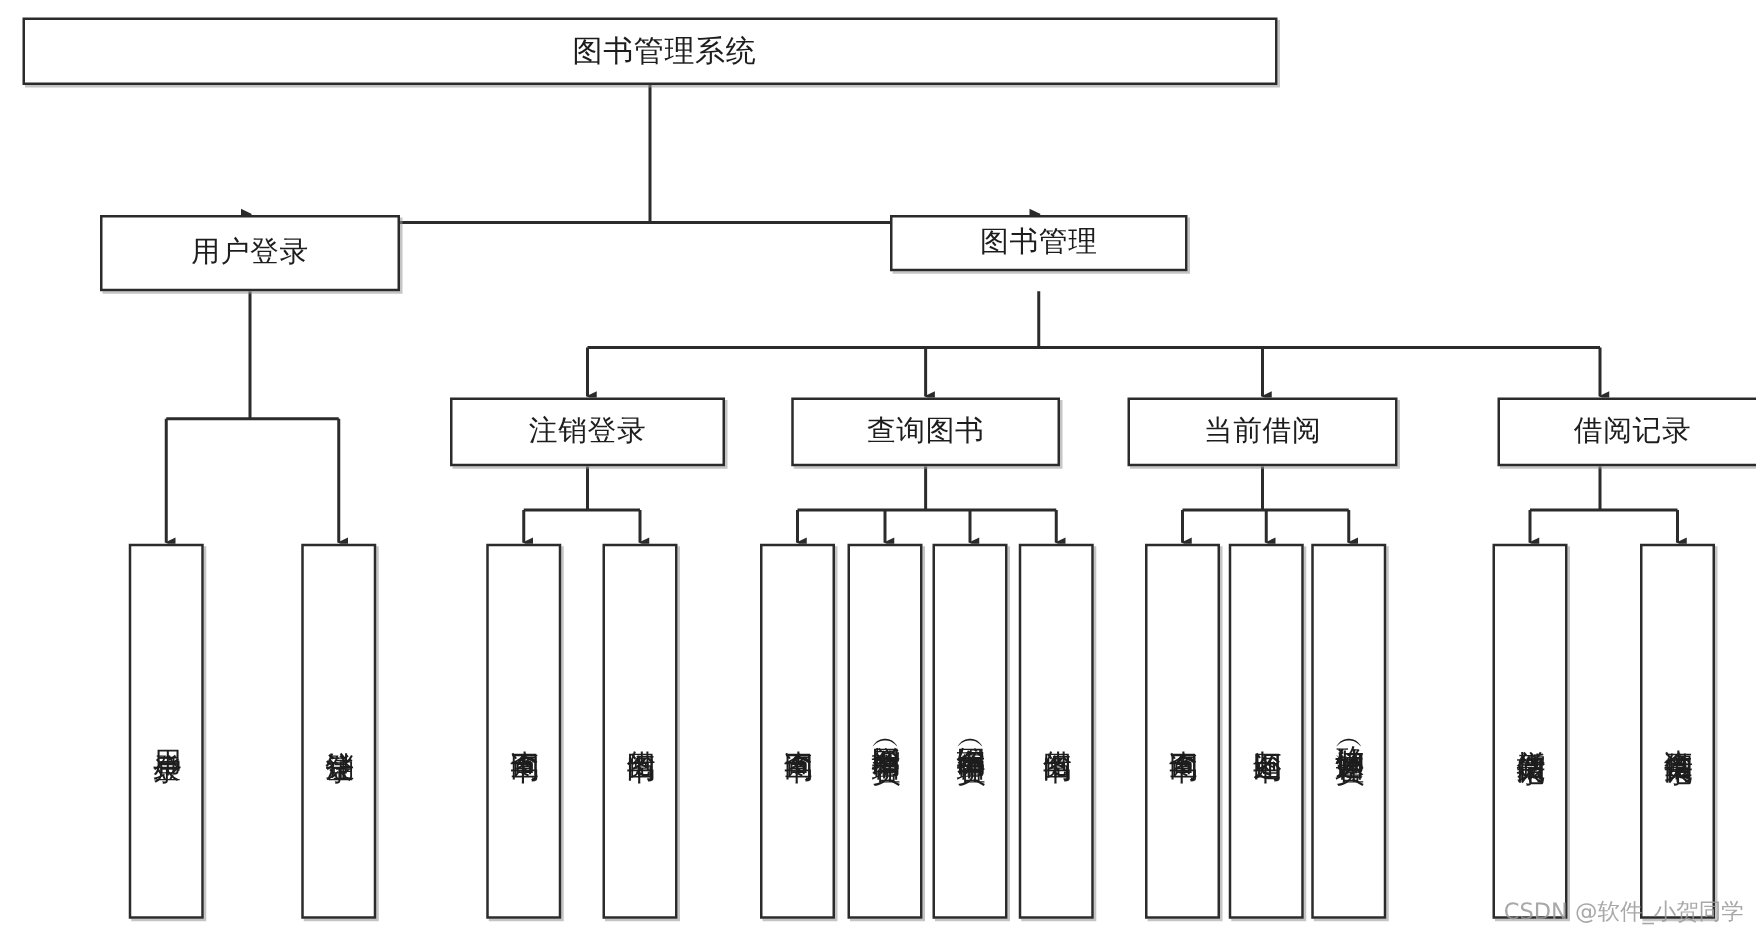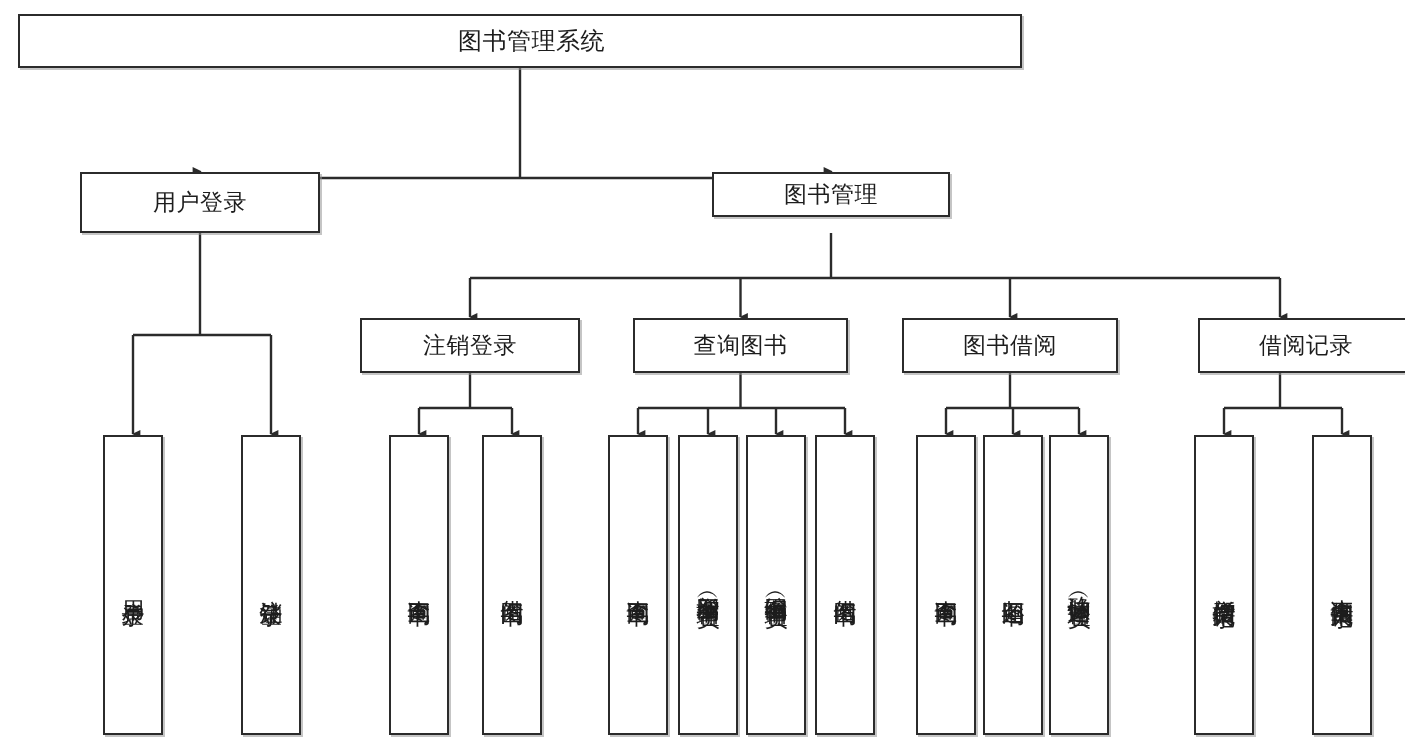--- a/index.html
+++ b/index.html
@@ -133,21 +133,21 @@
       <div class="node horiz" style="left: 712px; top: 172px; width: 238px; height: 45px;">
         <span class="node-label">图书管理</span>
       </div>
       <div class="node horiz" style="left: 360px; top: 318px; width: 220px; height: 55px;">
         <span class="node-label">注销登录</span>
       </div>
       <div class="node horiz" style="left: 633px; top: 318px; width: 215px; height: 55px;">
         <span class="node-label">查询图书</span>
       </div>
       <div class="node horiz" style="left: 902px; top: 318px; width: 216px; height: 55px;">
-        <span class="node-label">图书借阅</span>
+        <span class="node-label">当前借阅</span>
       </div>
       <div class="node horiz" style="left: 1172px; top: 318px; width: 216px; height: 55px; margin-left: 26px;">
         <span class="node-label">借阅记录</span>
       </div>
       <div class="node vert" style="left: 103px; top: 435px; width: 60px; height: 300px;">
         <span class="node-label">用户登录</span>
       </div>
       <div class="node vert" style="left: 241px; top: 435px; width: 60px; height: 300px;">
         <span class="node-label">注销登录</span>
       </div>
@@ -179,14 +179,15 @@
         <span class="node-label">确认归还（管理员）</span>
       </div>
       <div class="node vert" style="left: 1194px; top: 435px; width: 60px; height: 300px;">
         <span class="node-label">新增借阅记录</span>
       </div>
       <div class="node vert" style="left: 1312px; top: 435px; width: 60px; height: 300px;">
         <span class="node-label">查询借阅记录</span>
       </div>
     </div>
 
+  <div id="watermark">CSDN @软件_小贺同学</div>
 
 </div>
 
 </body></html>

